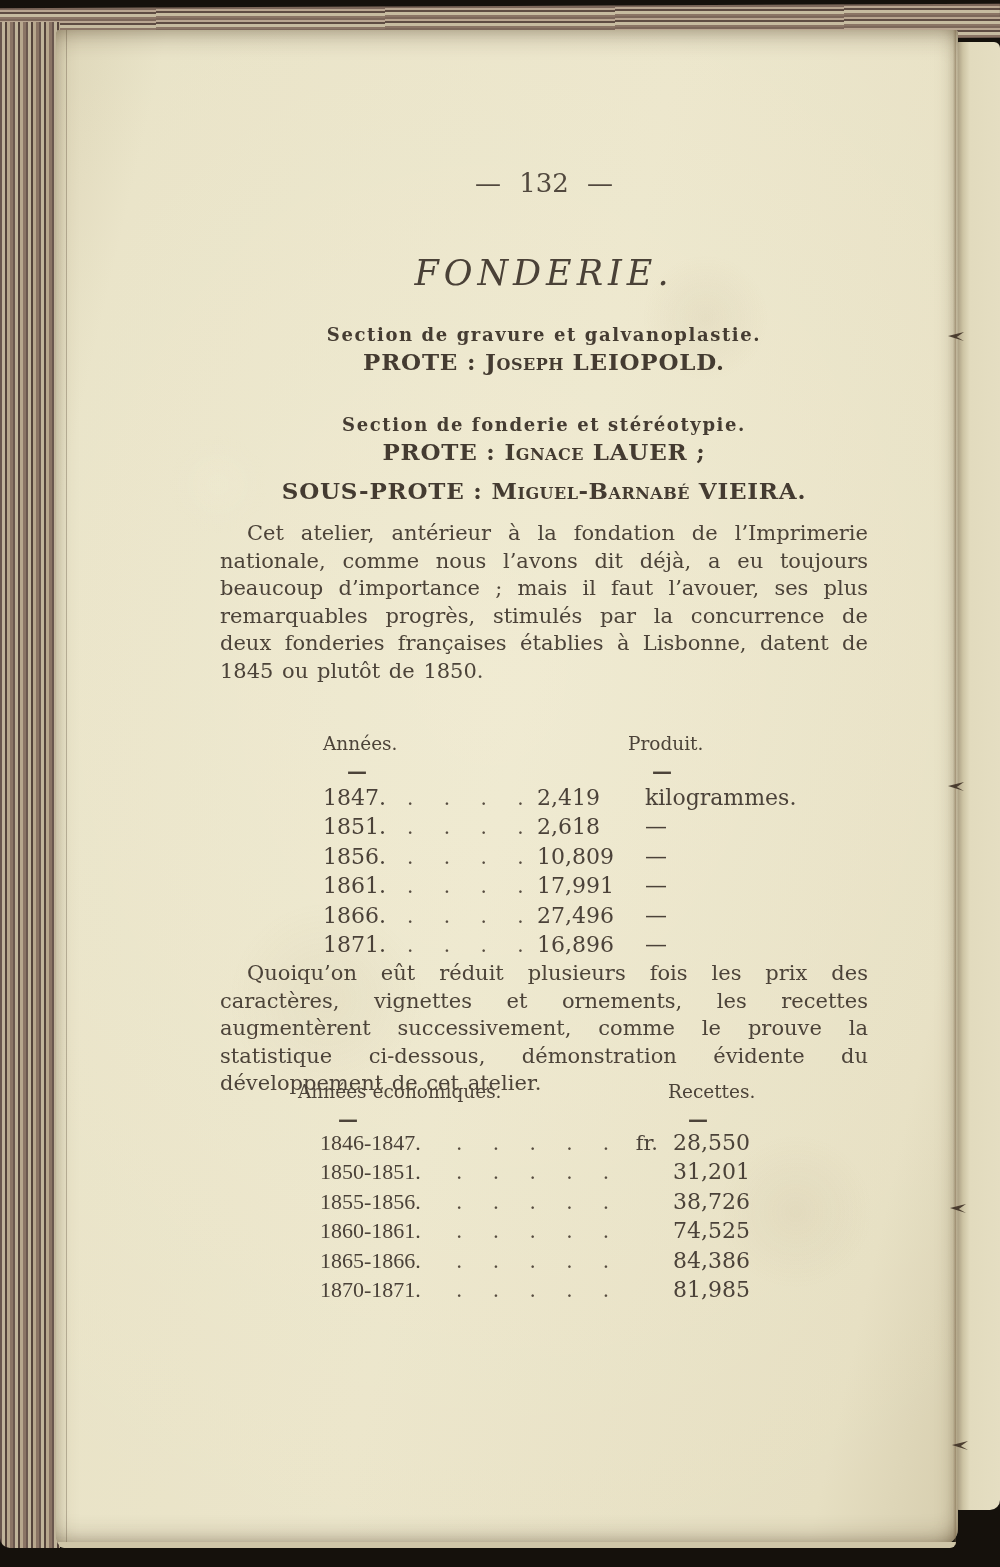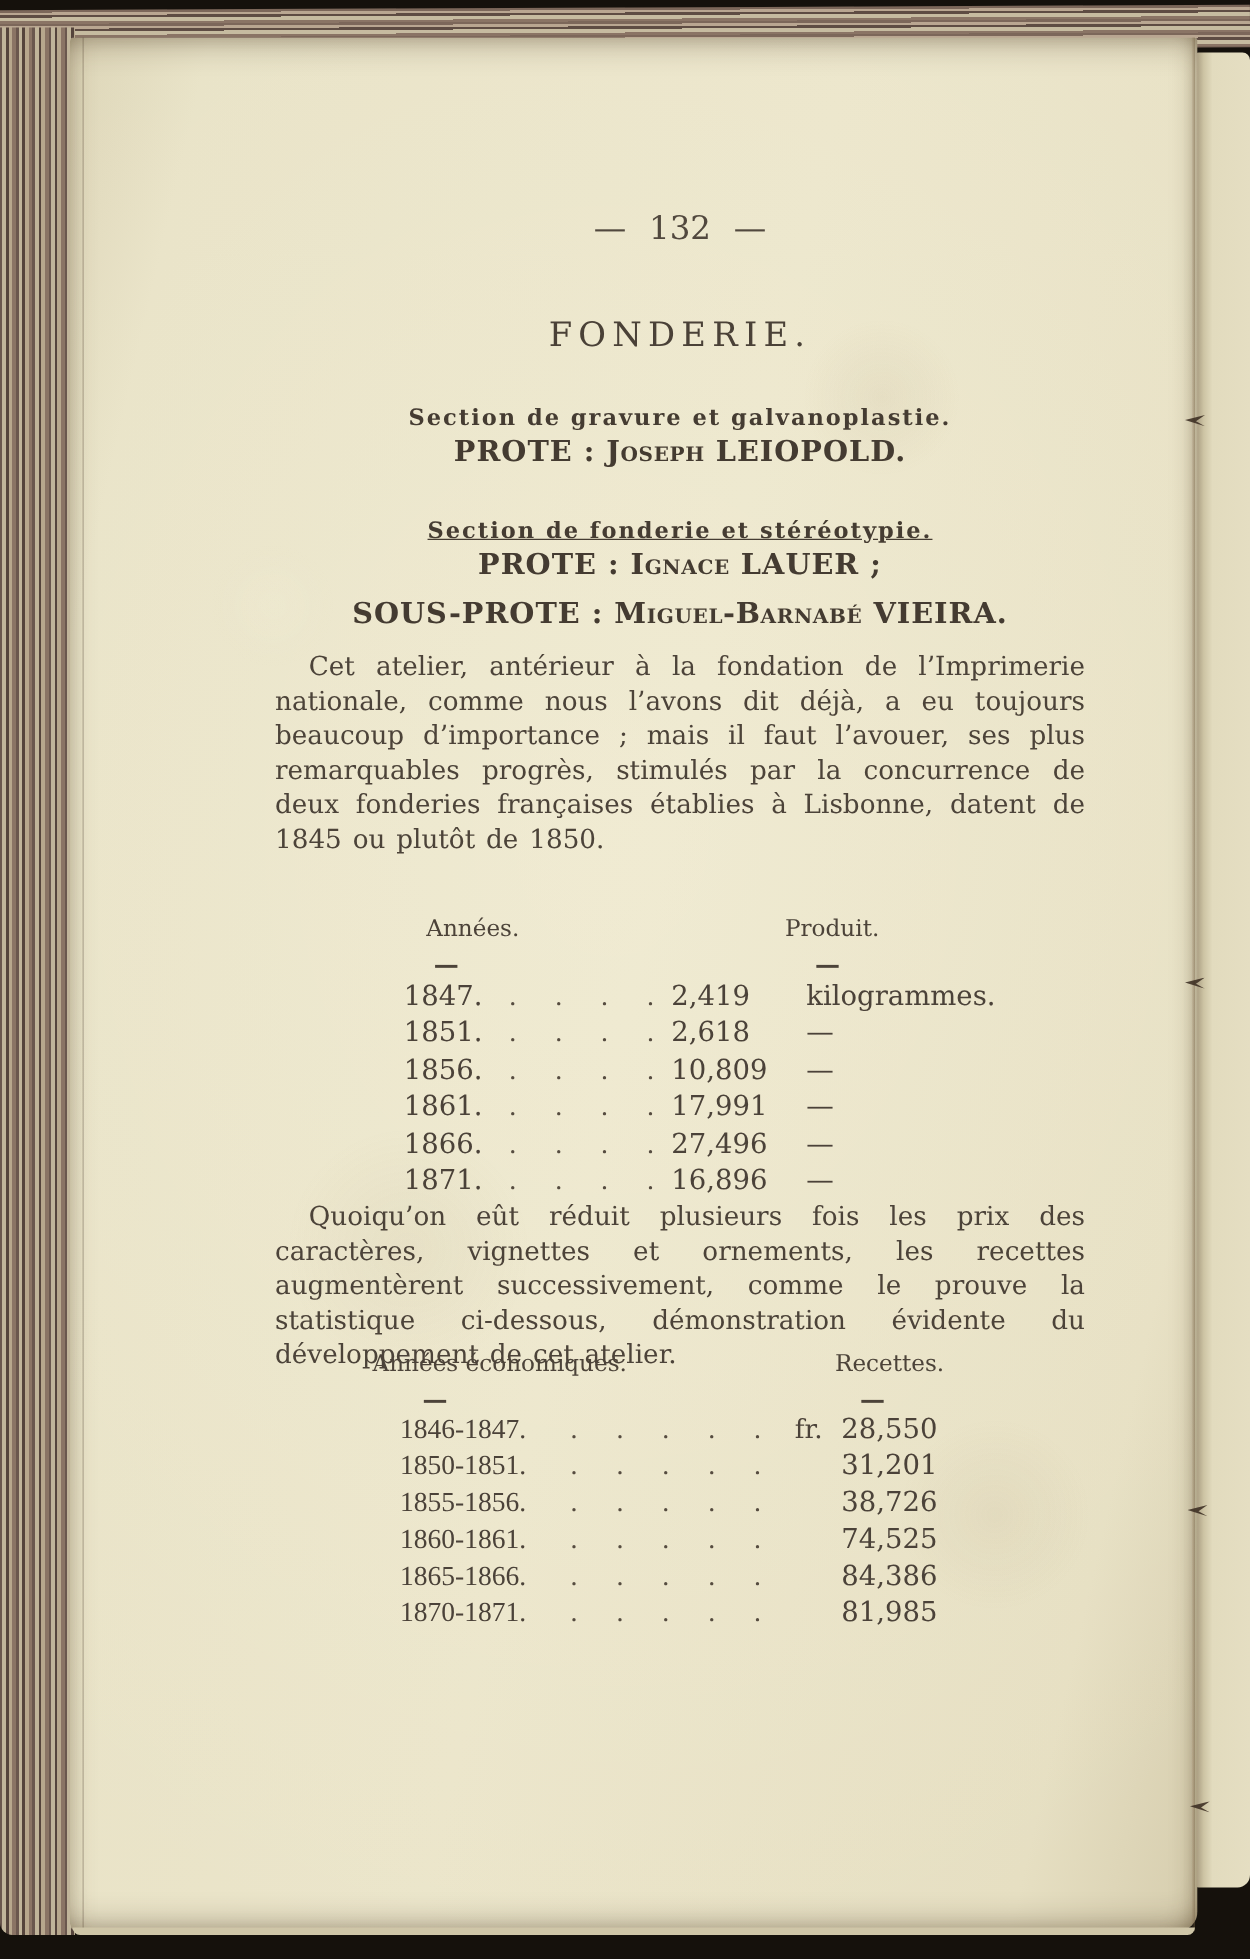--- a/index.html
+++ b/index.html
@@ -60,42 +60,42 @@
     opacity:0.85;
   }
   
   .content{
     position:absolute;left:164px;top:0;width:648px;height:1515px;
     color:#4b4239;
   }
   .content>div{position:absolute;width:100%;}
   .center{text-align:center;}
   .pageno{top:138px;font-size:26px;word-spacing:10px;color:#51483e;}
-  .title{top:223px;font-size:27px;letter-spacing:5px;color:#4a4137;}
+  .title{top:223px;font-size:35px;letter-spacing:5px;color:#4a4137;font-style:italic;}
   .sec{font-size:18px;font-weight:bold;letter-spacing:1.6px;color:#453c32;margin-top:20px;}
   .sec1{top:274px;}
-  .sec2{top:364px;text-decoration:underline;}
+  .sec2{top:364px;}
   .prote{font-size:23px;font-weight:bold;color:#443b31;letter-spacing:0.8px;}
   .prote .name{font-variant:small-caps;letter-spacing:0.5px;}
   .prote1{top:318px;}
   .prote2{top:408px;}
   .sousprote{top:447px;}
   .para{
     font-size:21px;line-height:27.6px;text-align:justify;
     text-indent:27px;color:#4c4339;word-spacing:2px;
   }
   .p1{top:490px;}
   .p2{top:634px;}
   .p3{top:930px;}
   
   .thead{font-size:18.5px;color:#4c4339;height:60px;}
   .thead span{position:absolute;white-space:nowrap;}
   .thead .rule{font-size:20px;font-weight:bold;top:26px;}
   .t1head{top:703px;}
-  .t1head .c1{left:121px;}
+  .t1head .c1{left:103px;}
   .t1head .c2{left:408px;}
   .t1head .r1{left:127px;}
   .t1head .r2{left:432px;}
   .t2head{top:1051px;}
   .t2head .c1{left:78px;}
   .t2head .c2{left:448px;}
   .t2head .r1{left:118px;}
   .t2head .r2{left:468px;}
   .trows{font-size:22px;}
   .t1rows{top:755px;}

